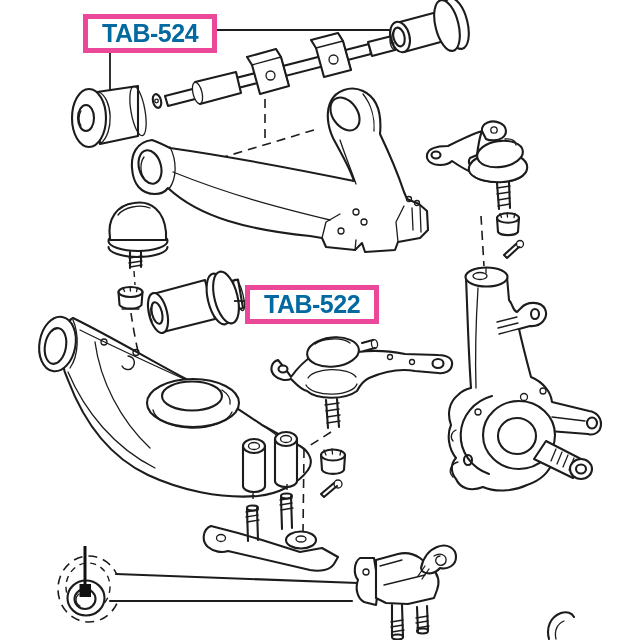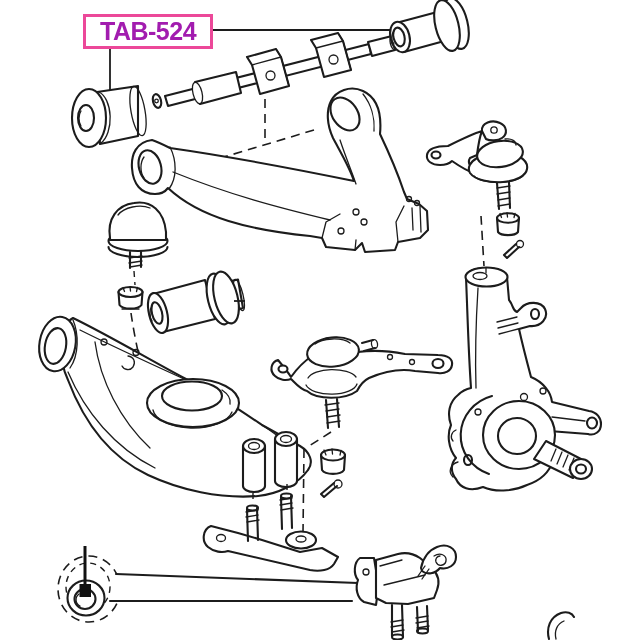--- a/index.html
+++ b/index.html
@@ -6,21 +6,21 @@
   #canvas{position:relative;width:640px;height:640px;background:#fff;overflow:hidden;
           font-family:"Liberation Sans",sans-serif;}
   #canvas svg{position:absolute;left:0;top:0;}
   .ln  {fill:none;stroke:#1c1c1c;stroke-width:2.1;stroke-linecap:round;stroke-linejoin:round;}
   .lnf {fill:#ffffff;stroke:#1c1c1c;stroke-width:2.1;stroke-linecap:round;stroke-linejoin:round;}
   .th  {fill:none;stroke:#1c1c1c;stroke-width:1.3;stroke-linecap:round;stroke-linejoin:round;}
   .thf {fill:#ffffff;stroke:#1c1c1c;stroke-width:1.3;}
   .dsh {fill:none;stroke:#1c1c1c;stroke-width:1.6;stroke-dasharray:9 6;stroke-linecap:butt;}
   .dsh2{fill:none;stroke:#1c1c1c;stroke-width:1.4;stroke-dasharray:6 5;stroke-linecap:butt;}
   .ldr {fill:none;stroke:#1c1c1c;stroke-width:1.8;}
-  .part-label{position:absolute;background:#fff;border:3px solid #ec4899;color:#a21caf;
+  .part-label{position:absolute;background:#fff;border:5px solid #ec4899;color:#0369a1;
       font-weight:bold;font-size:25px;line-height:26px;letter-spacing:-0.5px;
       padding:1px 4px 2px 4px;text-align:center;min-width:116px;}
 </style>
 </head>
 <body>
 
 <div id="canvas">
 
 <svg width="640" height="640" viewBox="0 0 640 640">
 
@@ -290,14 +290,15 @@
     </g>
 
     <g>
       <path class="ln" d="M549,639 C546,628 550,617 561,613 C567,611 572,613 574,617"></path>
       <path class="th" d="M556,639 C554,631 557,624 564,621"></path>
     </g>
   </g>
 </svg>
 
 <div class="part-label" style="left:83px;top:14px;">TAB-524</div>
+<div class="part-label" style="left:245px;top:285px;">TAB-522</div>
 
 </div>
 
 </body></html>

